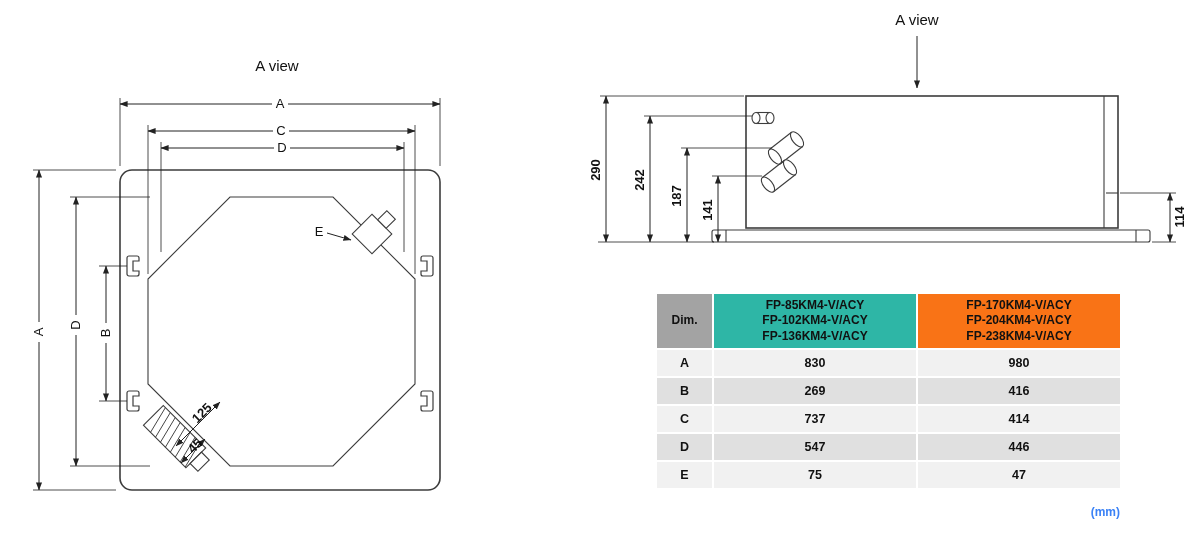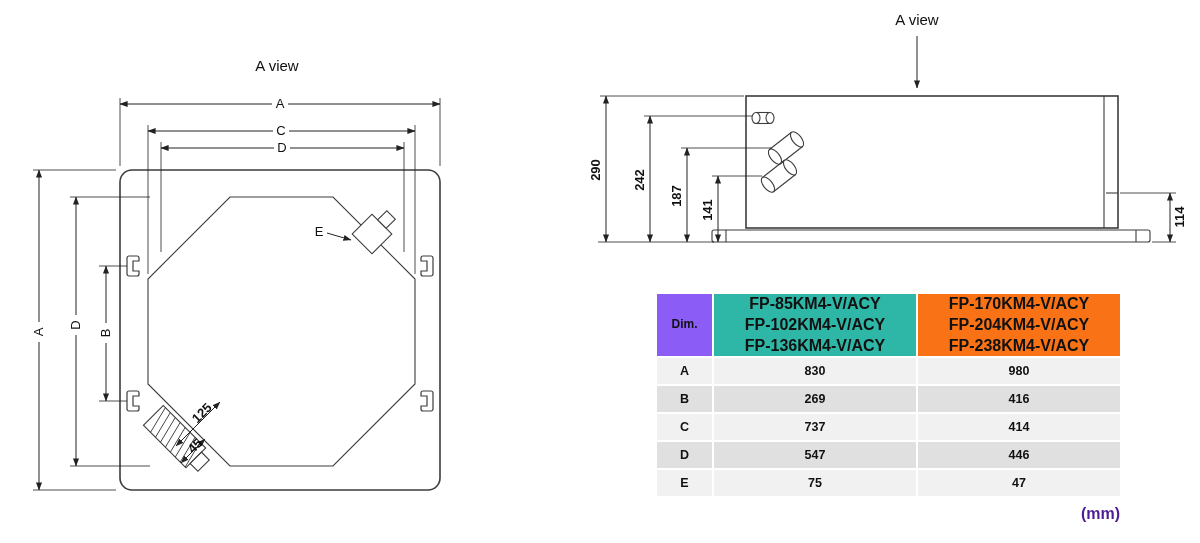--- a/index.html
+++ b/index.html
@@ -14,27 +14,27 @@
   .dim{stroke:#222;stroke-width:1;fill:none;}
   .ext{stroke:#222;stroke-width:0.8;fill:none;}
   .dimtext{font-size:13px;}
   .dimnum{font-size:13px;font-weight:bold;}
   .hatch{stroke:#3c3c3c;stroke-width:0.9;}
 
   .dim-table{position:absolute;left:655px;top:292px;width:465px;
              border-collapse:collapse;table-layout:fixed;}
   .dim-table td,.dim-table th{border:2px solid #fff;text-align:center;
              vertical-align:middle;padding:0;color:#111;}
-  .dim-table th{height:54px;font-size:16px;font-weight:bold;line-height:1.3;}
+  .dim-table th{height:54px;font-size:12px;font-weight:bold;line-height:1.3;}
   .dim-table th.dimcol{font-size:12px;}
   .dim-table td{height:26px;font-size:12.5px;font-weight:bold;}
   .row-light td{background:#f1f1f1;}
   .row-dark td{background:#e0e0e0;}
   .unit-note{position:absolute;left:655px;top:505px;width:465px;
-             text-align:right;font-size:16px;font-weight:bold;color:#4c1d95;}
+             text-align:right;font-size:12px;font-weight:bold;color:#3b82f6;}
 </style>
 </head>
 <body>
 
 <div class="canvas">
 
 <svg class="drawing" width="1200" height="543" viewBox="0 0 1200 543">
   <defs>
     <marker id="arr" viewBox="0 0 10 10" refX="9.5" refY="5" markerWidth="8" markerHeight="8" orient="auto-start-reverse">
       <path d="M0,1.2 L10,5 L0,8.8 Z" fill="#222"></path>
@@ -204,21 +204,21 @@
 </svg>
 
 <table class="dim-table">
   <colgroup>
         <col style="width:57px">
         <col style="width:204px">
         <col style="width:204px">
       </colgroup>
   <thead>
     <tr>
-      <th class="dimcol" style="background: #8b5cf6;">Dim.</th>
+      <th class="dimcol" style="background: #a3a3a3;">Dim.</th>
       <th style="background: rgb(46, 182, 166);">
         <div>FP-85KM4-V/ACY</div>
         <div>FP-102KM4-V/ACY</div>
         <div>FP-136KM4-V/ACY</div>
       </th>
       <th style="background: #f97316;">
         <div>FP-170KM4-V/ACY</div>
         <div>FP-204KM4-V/ACY</div>
         <div>FP-238KM4-V/ACY</div>
       </th>

